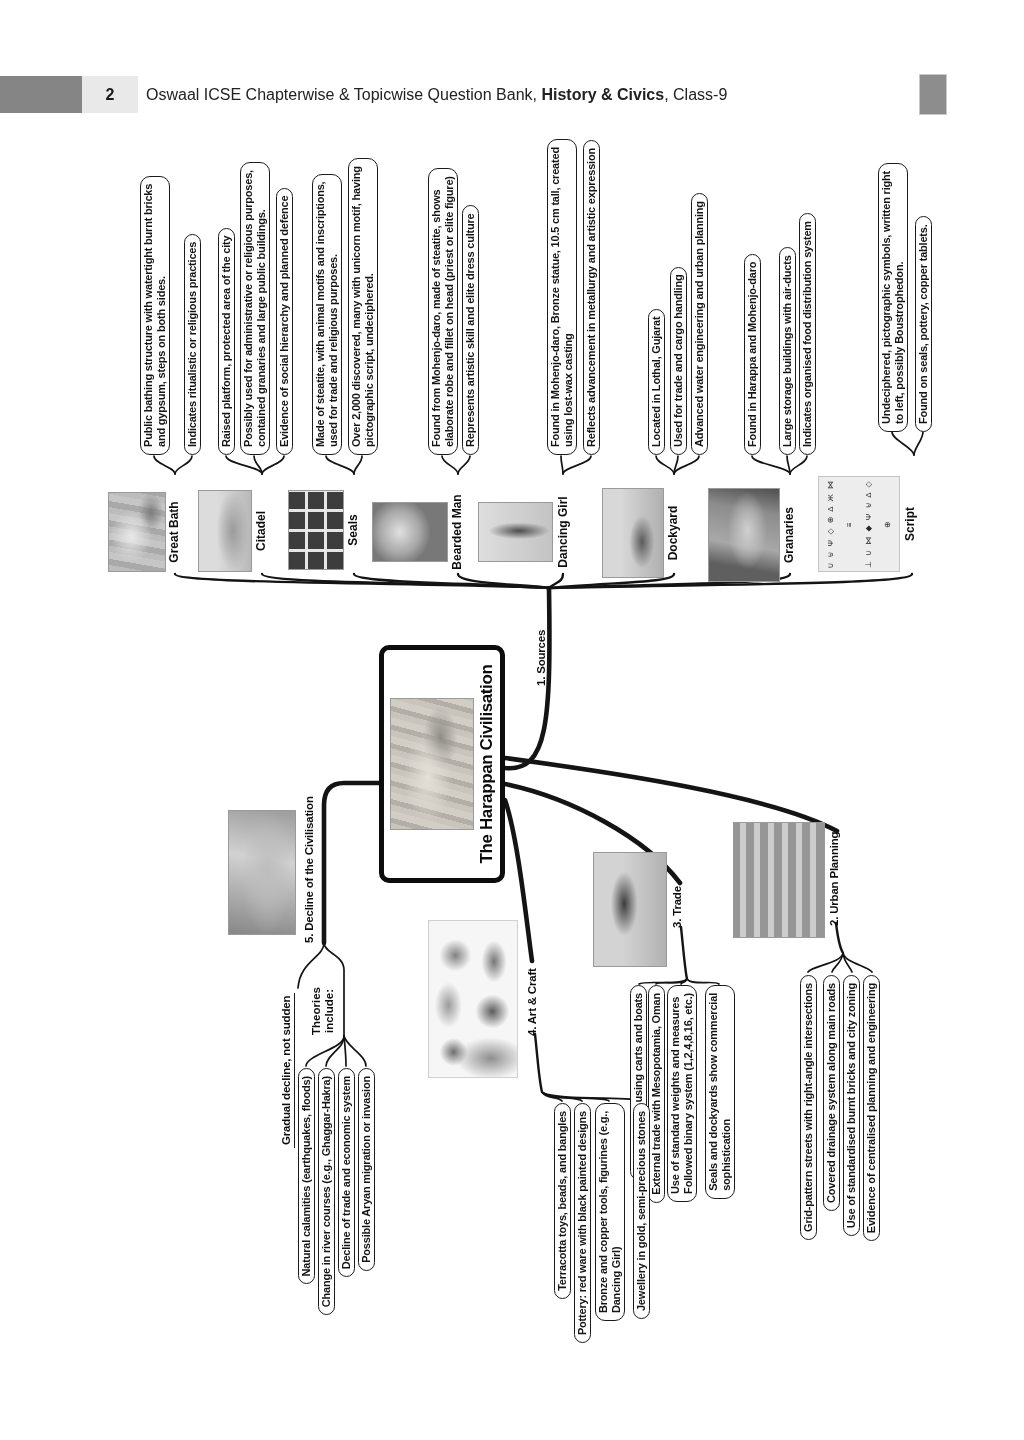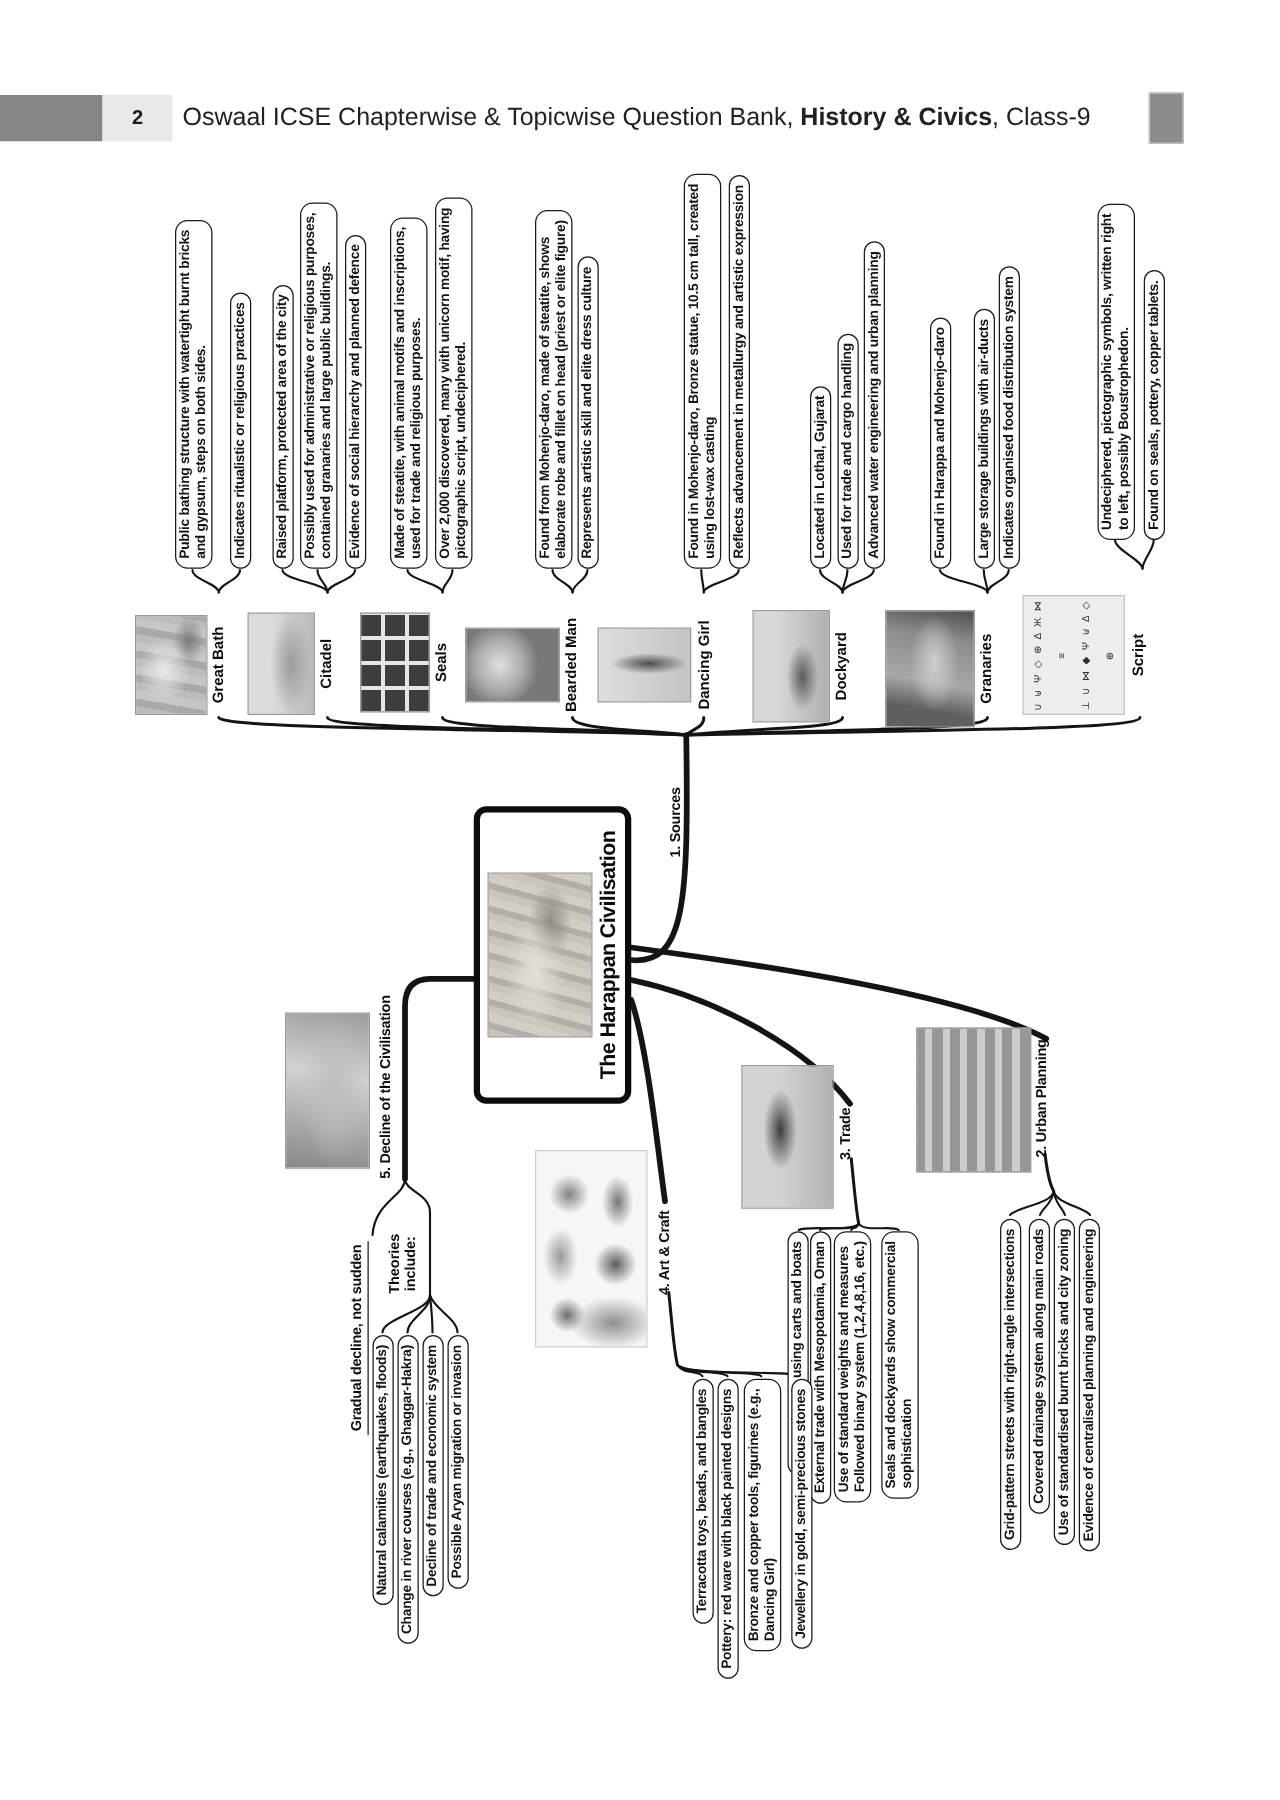--- a/index.html
+++ b/index.html
@@ -3,21 +3,21 @@
 <meta charset="utf-8">
 <style>
   html,body{margin:0;padding:0;background:#ffffff;}
   .page{position:relative;width:1024px;height:1440px;background:#fff;overflow:hidden;
         font-family:"Liberation Sans",sans-serif;color:#111;}
   
   .hdr-bar{position:absolute;left:0;top:76px;width:82px;height:37px;background:#858585;}
   .hdr-num{position:absolute;left:82px;top:76px;width:56px;height:37px;background:#e9e9e9;
            font-weight:bold;font-size:16px;line-height:37px;text-align:center;color:#1a1a1a;}
   .hdr-title{position:absolute;left:146px;top:76px;height:37px;line-height:37px;
-             font-size:20px;color:#222;white-space:nowrap;}
+             font-size:16px;color:#222;white-space:nowrap;}
   .hdr-title .b{font-weight:bold;}
   .hdr-block{position:absolute;left:919px;top:74px;width:26px;height:39px;background:#8d8d8d;border:1px solid #c9c9c9;}
   
   .rot{position:absolute;left:0;top:0;width:1440px;height:1024px;
        transform-origin:0 0;transform:rotate(-90deg) translateX(-1440px);}
   .rot svg{position:absolute;left:0;top:0;}
   
   .central{position:absolute;left:557px;top:379px;width:238px;height:126px;box-sizing:border-box;
            border:5px solid #0c0c0c;border-radius:10px;background:#fff;text-align:center;}
   .central-title{margin-top:3px;font-weight:bold;font-size:17px;letter-spacing:-0.4px;color:#0a0a0a;}

